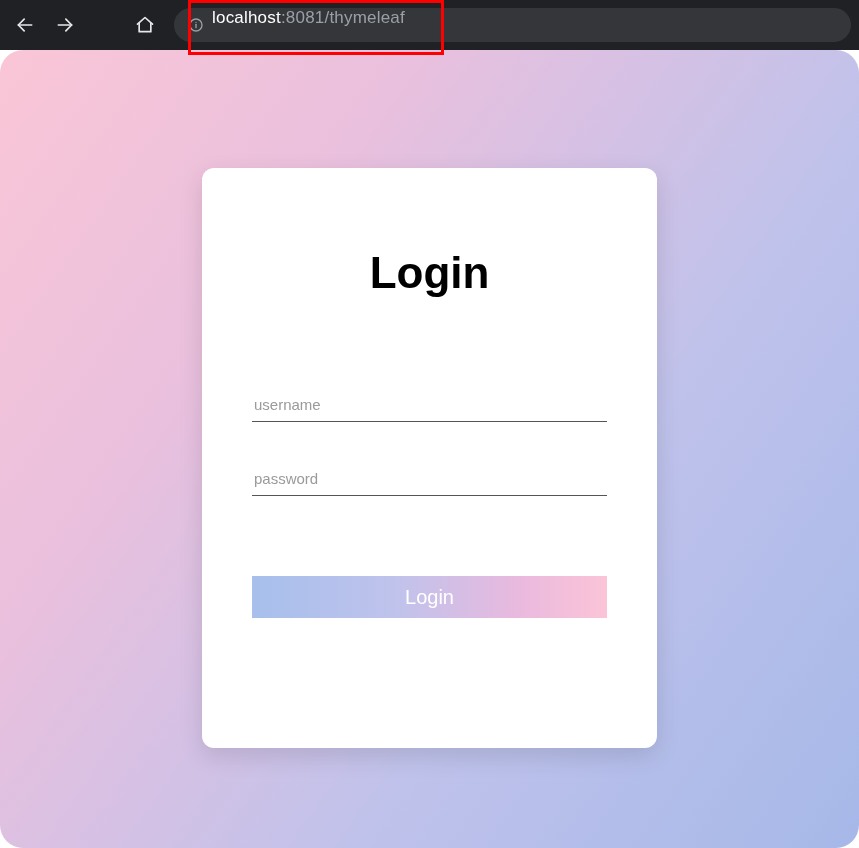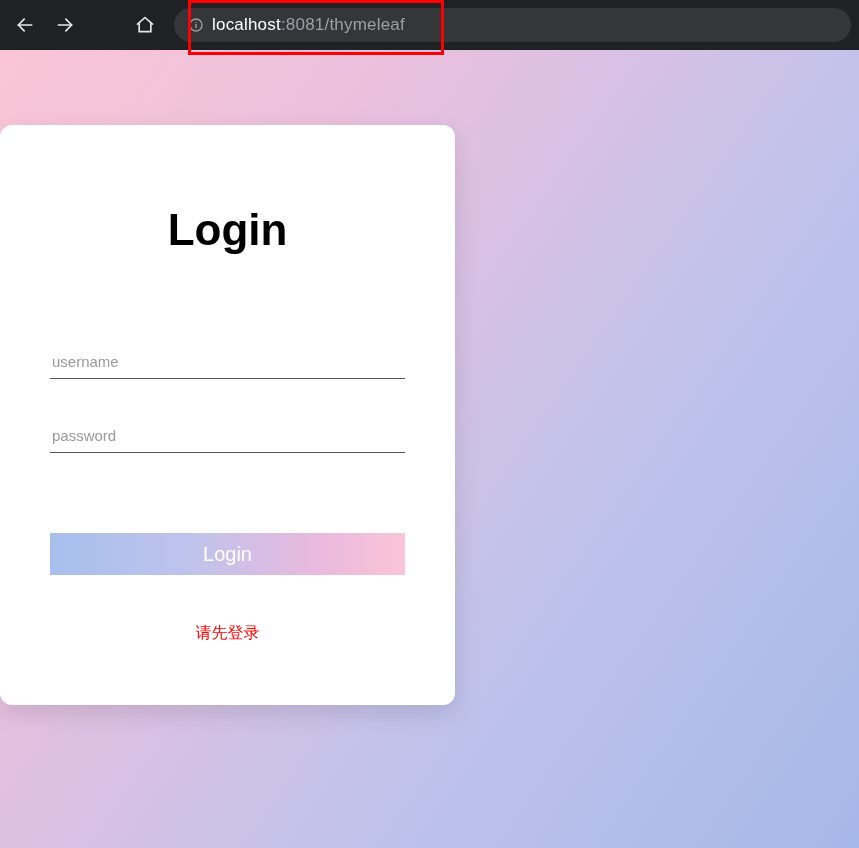--- a/index.html
+++ b/index.html
@@ -21,21 +21,20 @@
     color: #e7e8e9;
     border-radius: 50%;
   }
   .nav-icon svg { width: 20px; height: 20px; stroke: #e7e8e9; }
   .url-wrap {
     flex: 1;
     height: 34px;
     background: #35363a;
     border-radius: 17px;
     display: flex;
-    align-items: center;
     padding: 0 14px;
     gap: 8px;
     margin-left: 6px;
     position: relative;
   }
   .url-info { color: #9aa0a6; display: flex; align-items: center; }
   .url-info svg { width: 16px; height: 16px; stroke:#9aa0a6; }
   .url-text { font-size: 17px; letter-spacing: .2px; }
   .url-host { color: #ffffff; }
   .url-rest { color: #9aa0a6; }
@@ -45,22 +44,23 @@
     pointer-events: none;
   }
 
   
   .viewport {
     width: 100%;
     height: calc(100% - 50px);
     background: linear-gradient(125deg, #fac6d6 0%, #e9c0de 30%, #bfc2eb 65%, #a6b8e8 100%);
     display: flex;
     align-items: flex-start;
-    justify-content: flex-start;
-    padding-top: 75px;
+    justify-content: center;
+    padding-top: 118px;
+    border-radius: 23px;
   }
   .card {
     width: 455px;
     min-height: 580px;
     background: #ffffff;
     border-radius: 12px;
     box-shadow: 0 8px 24px rgba(0,0,0,0.12);
     padding: 80px 50px 40px 50px;
     text-align: center;
   }
@@ -140,15 +140,14 @@
 </div>
 
 <div class="annot" style="left:188px; top:0px; width:256px; height:55px;"></div>
 
 <div class="viewport">
   <div class="card">
     <h1>Login</h1>
     <input class="field" type="text" placeholder="username" style="">
     <input class="field" type="password" placeholder="password" style="">
     <button class="login-btn">Login</button>
-    <div class="msg">请先登录</div>
   </div>
 </div>
 
 </body></html>

